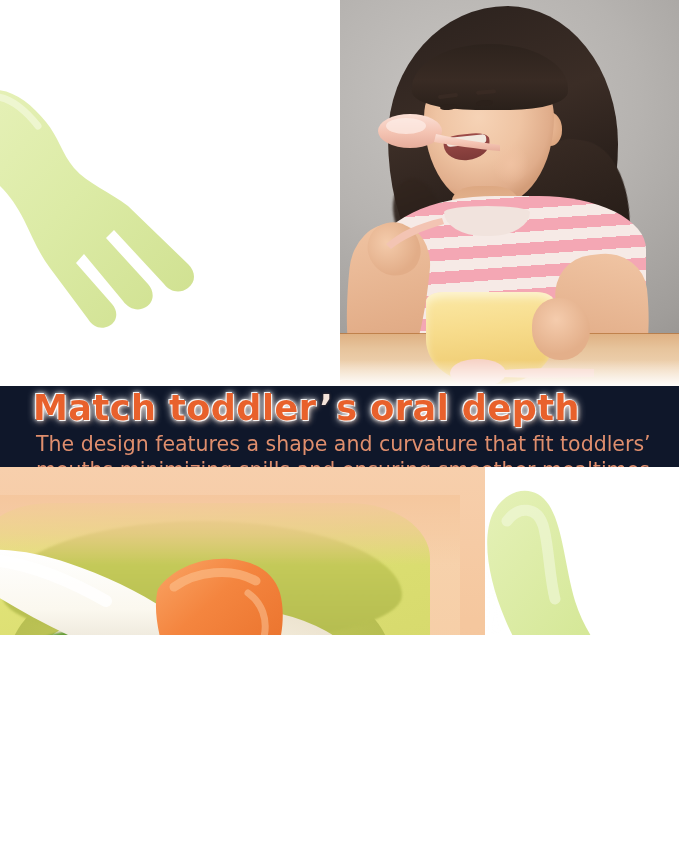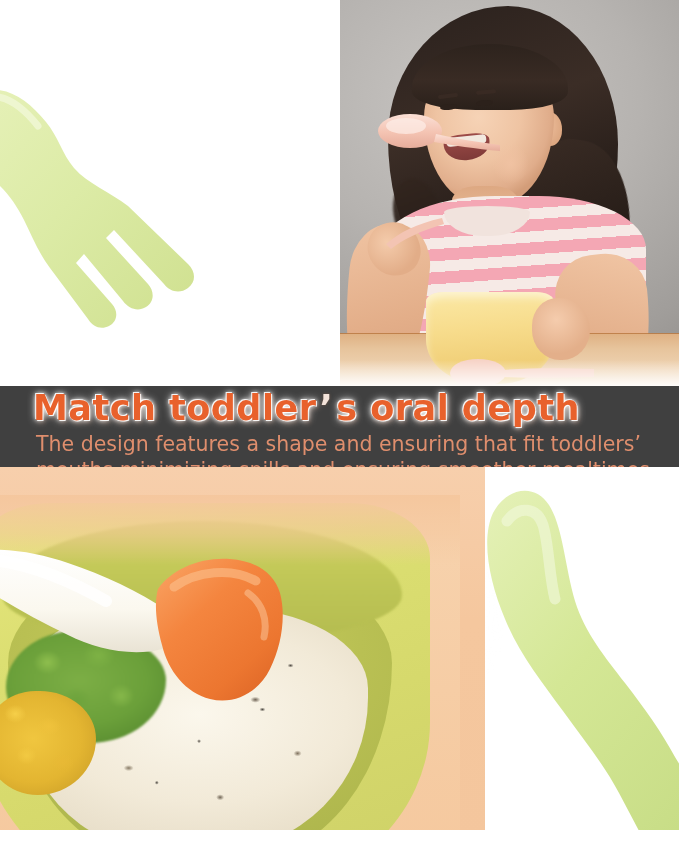--- a/index.html
+++ b/index.html
@@ -1,22 +1,22 @@
 <!DOCTYPE html>
 <html><head>
 <meta charset="utf-8">
 <style>
   html,body{margin:0;padding:0;background:#fff;}
   body{font-family:"Liberation Sans",sans-serif;}
 
   #page{
     position:relative;
-    width:679px;height:830px;
+    width:679px;height:635px;
     overflow:hidden;
-    background:#404040;
+    background:#0f172a;
   }
 
   
   .top-row{position:absolute;left:0;top:0;width:679px;height:386px;}
 
   
   .panel-fork{
     position:absolute;left:0;top:0;width:340px;height:386px;
     background:#ffffff;overflow:hidden;
   }
@@ -397,21 +397,21 @@
         <ellipse cx="30" cy="17" rx="28" ry="14" fill="#f7d3c6"></ellipse>
         <path d="M54 14 C 80 12, 112 12, 146 13 L 146 21 C 112 22, 80 22, 54 21 Z" fill="#f7d3c6"></path>
       </svg>
 
       <div class="child-fade"></div>
     </div>
   </div>
 
   <div class="text-block">
     <div class="headline"><span>Match toddler</span><span class="apos">’</span><span>s oral depth</span></div>
-    <div class="subline l1">The design features a shape and ensuring that fit toddlers’</div>
+    <div class="subline l1">The design features a shape and curvature that fit toddlers’</div>
     <div class="subline l2">mouths,minimizing spills and ensuring smoother mealtimes.</div>
   </div>
 
   <div class="peach-band"></div>
 
   <div class="panel-food">
     <div class="food-bg"></div>
     <div class="bowl-green-outer"></div>
     <div class="bowl-green-inner"></div>
     <div class="bowl-green-rim"></div>

